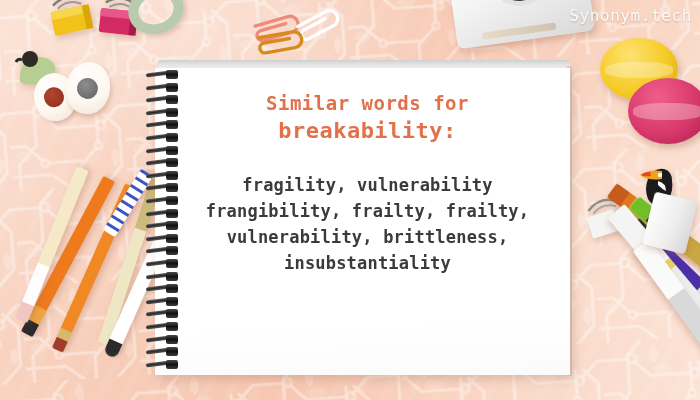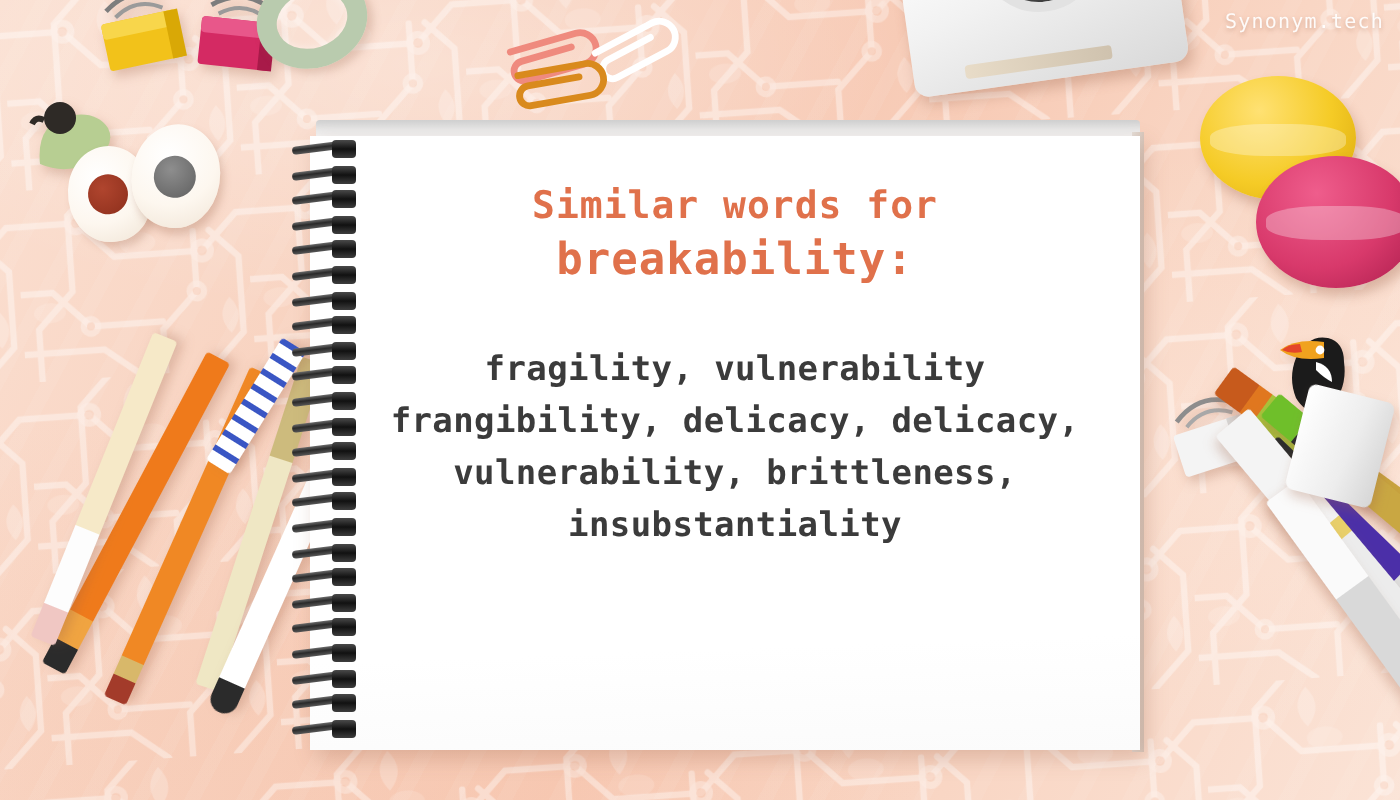--- a/index.html
+++ b/index.html
@@ -132,21 +132,21 @@
   #words {
     margin-top:28px;
     font-size:17px; line-height:1.52; letter-spacing:.2px;
     color:#3b3b3b;
   }
   #words div { white-space:pre; }
 
   
   #watermark {
     position:absolute; right:8px; top:6px;
-    font-size:10px; letter-spacing:.6px;
+    font-size:16px; letter-spacing:.6px;
     color:rgba(255,255,255,.92);
     text-shadow:0 1px 2px rgba(170,110,85,.45);
   }
 
   
   #camera {
     left:452px; top:-40px; width:138px; height:80px;
     background:linear-gradient(160deg,#ffffff 0%,#f2f2f2 40%,#d9d9d9 100%);
     border-radius:7px; transform:rotate(-8deg);
     box-shadow:2px 4px 7px rgba(150,95,70,.33);
@@ -405,19 +405,19 @@
       <i></i>
       <b></b>
     </div>
   </div>
 
 <div id="pad-text">
   <div id="title-line-1">Similar words for</div>
   <div id="title-line-2">breakability:</div>
   <div id="words">
       <div>fragility, vulnerability</div>
-      <div>frangibility, delicacy, delicacy,</div>
+      <div>frangibility, frailty, frailty,</div>
       <div>vulnerability, brittleness,</div>
       <div>insubstantiality</div>
     </div>
 </div>
 
 <div id="watermark">Synonym.tech</div>
 
 </body></html>

